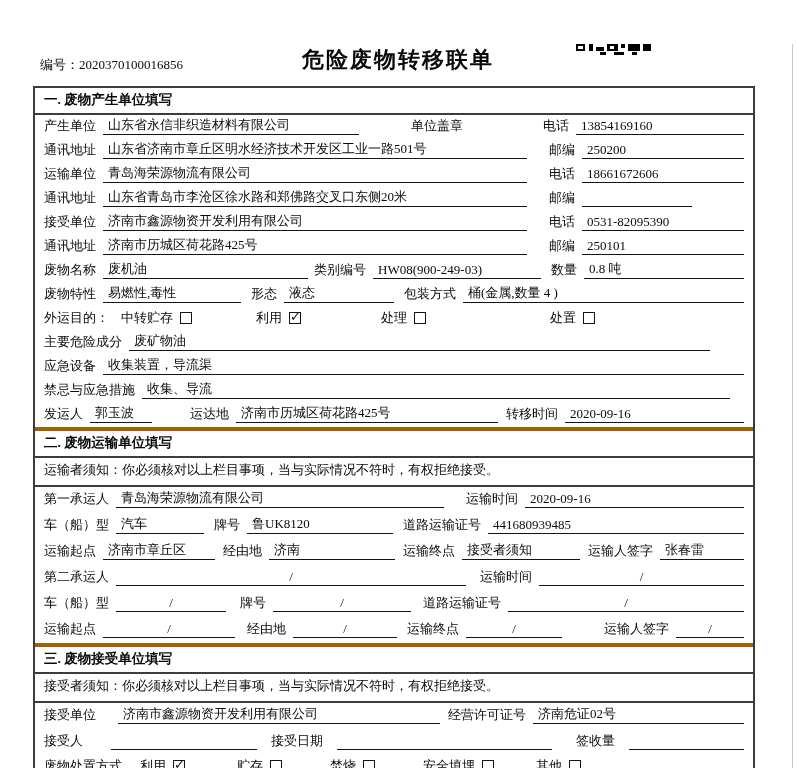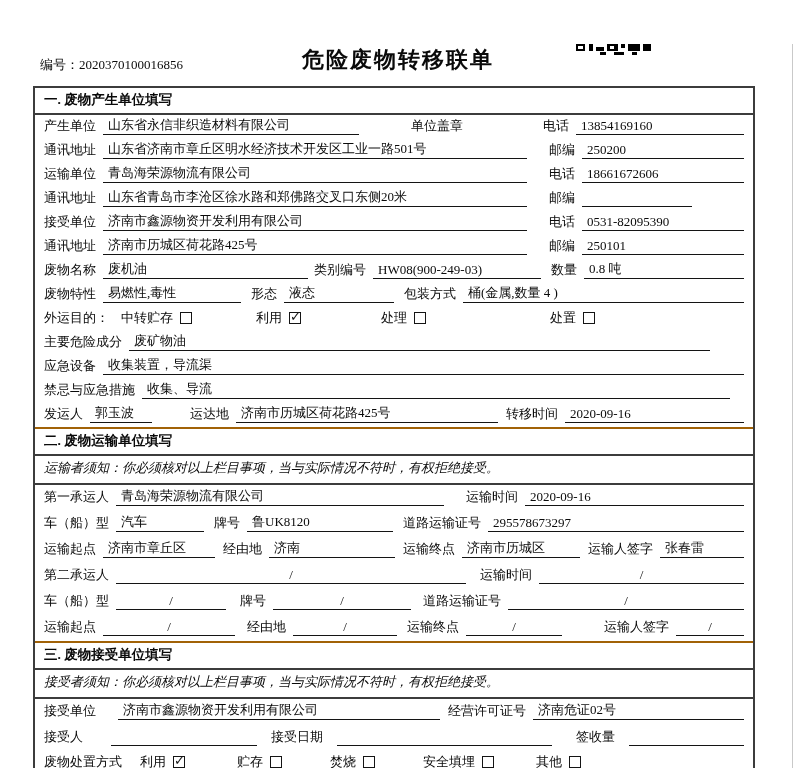--- a/index.html
+++ b/index.html
@@ -13,25 +13,25 @@
     overflow: hidden;
     margin-top: 44px;
   }
   .page-edge { position:absolute; top:0; right:3px; width:1px; height:768px; background:#c9c9c9; }
   .serial { position:absolute; left:40px; top:12px; white-space:nowrap; }
   .doc-title { position:absolute; left:0; right:0; top:1px; text-align:center;
     font-size:22px; font-weight:bold; letter-spacing:2px; }
   .qr { position:absolute; left:576px; top:0; }
 
   .form { position:absolute; left:33px; top:42px; width:722px; border:2px solid #3c3c3c; background:#fff; }
-  .sec + .sec { border-top:2px solid #a16207; }
+  .sec + .sec { border-top:4px solid #a16207; }
   .sec-h { font-weight:bold; font-size:13.5px; padding:3px 9px 4px; border-bottom:2px solid #3c3c3c; }
   .r { display:flex; align-items:flex-end; padding:2px 9px 4px; height:24px; }
   .sec2 .r, .sec3 .r { height:26px; padding-bottom:5px; }
-  .note { border-bottom:2px solid #3c3c3c; height:29px !important; align-items:center;font-style:italic; }
+  .note { border-bottom:2px solid #3c3c3c; height:29px !important; align-items:center; }
   .lbl { white-space:nowrap; }
   .lbl + .val { margin-left:7px; }
   .val { display:inline-block; border-bottom:1px solid #141414; padding:0 5px;
     white-space:nowrap; overflow:hidden; min-height:17px; }
   .grow { flex:1 1 auto; }
   .opt { display:flex; align-items:center; }
   .opt .lbl { margin-right:7px; }
   .cb { display:inline-block; width:12px; height:12px; border:1.4px solid #141414;
     position:relative; background:#fff; }
   .cb[data-checked="true"]::after {
@@ -190,30 +190,30 @@
         <span class="lbl" style="margin-left:22px">运输时间</span>
         <span class="val grow">2020-09-16</span>
       </div>
 
       <div class="r">
         <span class="lbl">车（船）型</span>
         <span class="val" style="width:88px">汽车</span>
         <span class="lbl" style="margin-left:10px">牌号</span>
         <span class="val" style="width:146px">鲁UK8120</span>
         <span class="lbl" style="margin-left:10px">道路运输证号</span>
-        <span class="val grow">295578673297</span>
+        <span class="val grow">441680939485</span>
       </div>
 
       <div class="r">
         <span class="lbl">运输起点</span>
         <span class="val" style="width:112px">济南市章丘区</span>
         <span class="lbl" style="margin-left:8px">经由地</span>
         <span class="val" style="width:126px">济南</span>
         <span class="lbl" style="margin-left:8px">运输终点</span>
-        <span class="val" style="width:118px">济南市历城区</span>
+        <span class="val" style="width:118px">接受者须知</span>
         <span class="lbl" style="margin-left:8px">运输人签字</span>
         <span class="val grow">张春雷</span>
       </div>
 
       <div class="r">
         <span class="lbl">第二承运人</span>
         <span class="val" style="width:350px; text-align:center">/</span>
         <span class="lbl" style="margin-left:14px">运输时间</span>
         <span class="val grow" style="text-align:center">/</span>
       </div>

